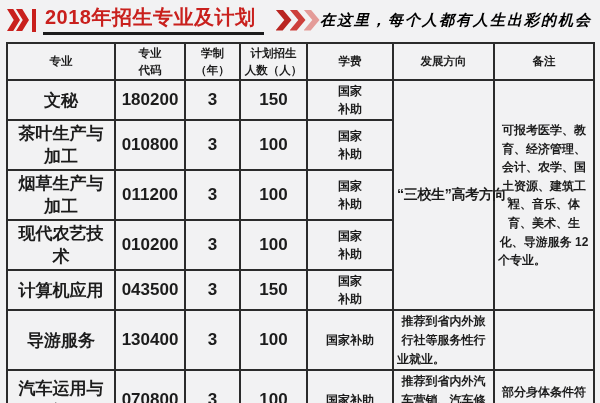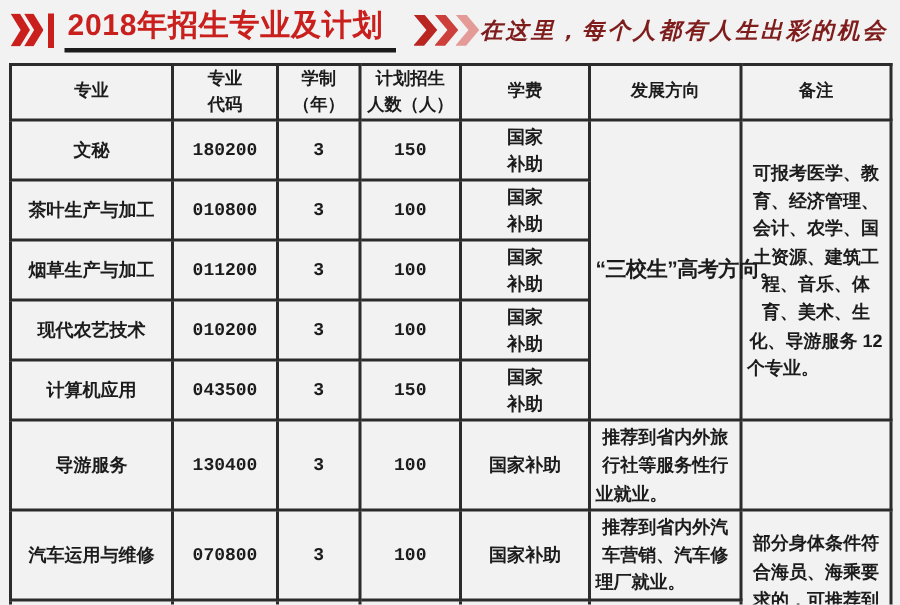--- a/index.html
+++ b/index.html
@@ -38,37 +38,37 @@
     clip-path:polygon(0 0, 45% 0, 100% 50%, 45% 100%, 0 100%, 55% 50%);
   }
   .chevrons .c1 { background:#b92521; }
   .chevrons .c2 { background:#cd3f3a; }
   .chevrons .c3 { background:#e49b98; }
 
   .slogan {
     margin-left:auto; margin-right:8px;
     font-family:"Liberation Serif", serif;
     font-weight:bold; font-style:italic;
-    font-size:15px; color:#7f1d1d; letter-spacing:2px; white-space:nowrap;
+    font-size:15px; color:#000000; letter-spacing:2px; white-space:nowrap;
   }
 
   
   table.enroll {
     position:absolute; left:6px; top:42px;
     border-collapse:collapse; table-layout:fixed;
     width:587px; background:#f2f2f3;
   }
   .enroll th, .enroll td {
     border:2px solid #2b2b2b;
     text-align:center; vertical-align:middle;
     color:#1c1c1c; font-weight:bold;
     padding:1px 3px;
   }
   .enroll th { font-size:11.5px; white-space:pre-line; line-height:1.45; }
-  .cell { font-size:12px;font-family:Liberation Mono, monospace; }
+  .cell { font-size:17px; }
   .tuition { font-size:12px; white-space:pre-line; line-height:1.5; }
   .dir-main { font-size:14px; letter-spacing:-0.3px; white-space:nowrap; }
   .dir-text, .remark-text {
     font-size:12px; text-align:justify; text-align-last:left;
     line-height:1.55; padding:3px 5px;
   }
   tr.hrow  { height:36px; }
   tr.r1 { height:33px; }
   tr.r2, tr.r3, tr.r4, tr.r5, tr.r6 { height:35px; }
   tr.r7 { height:38px; }

